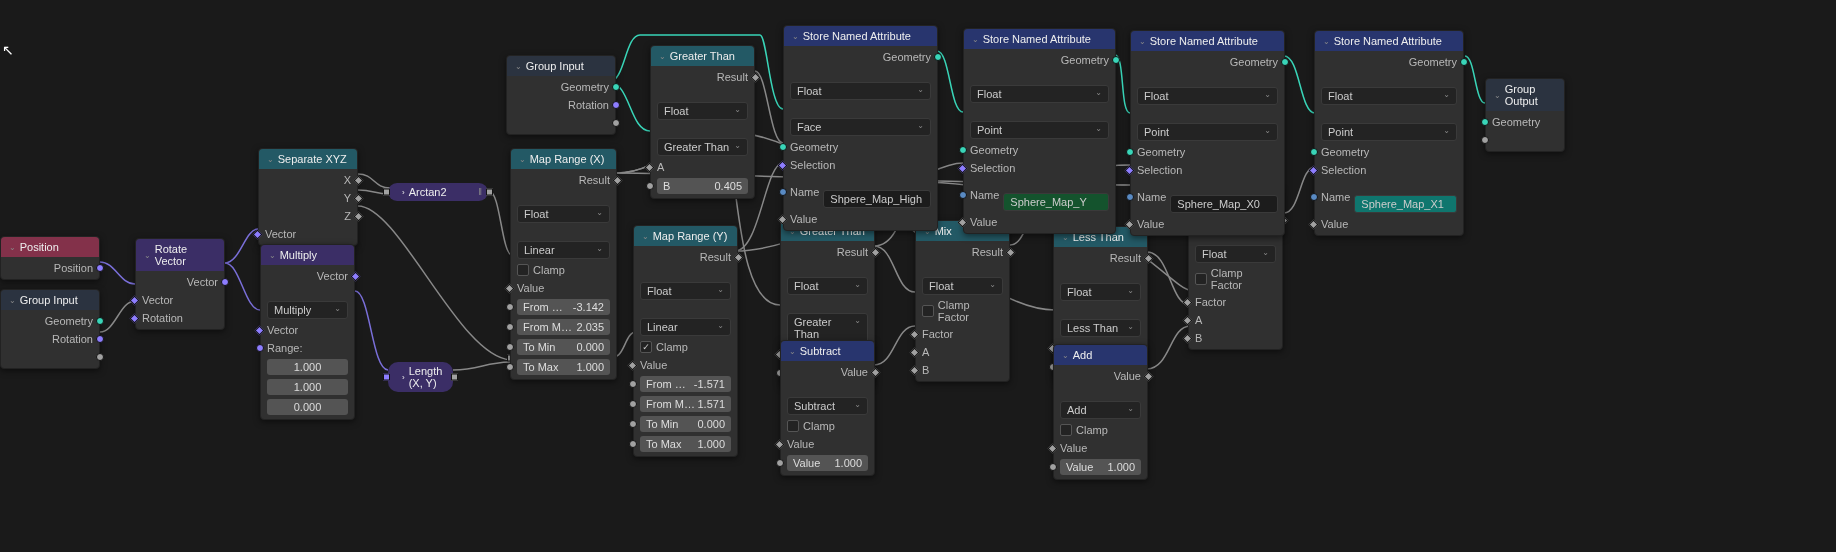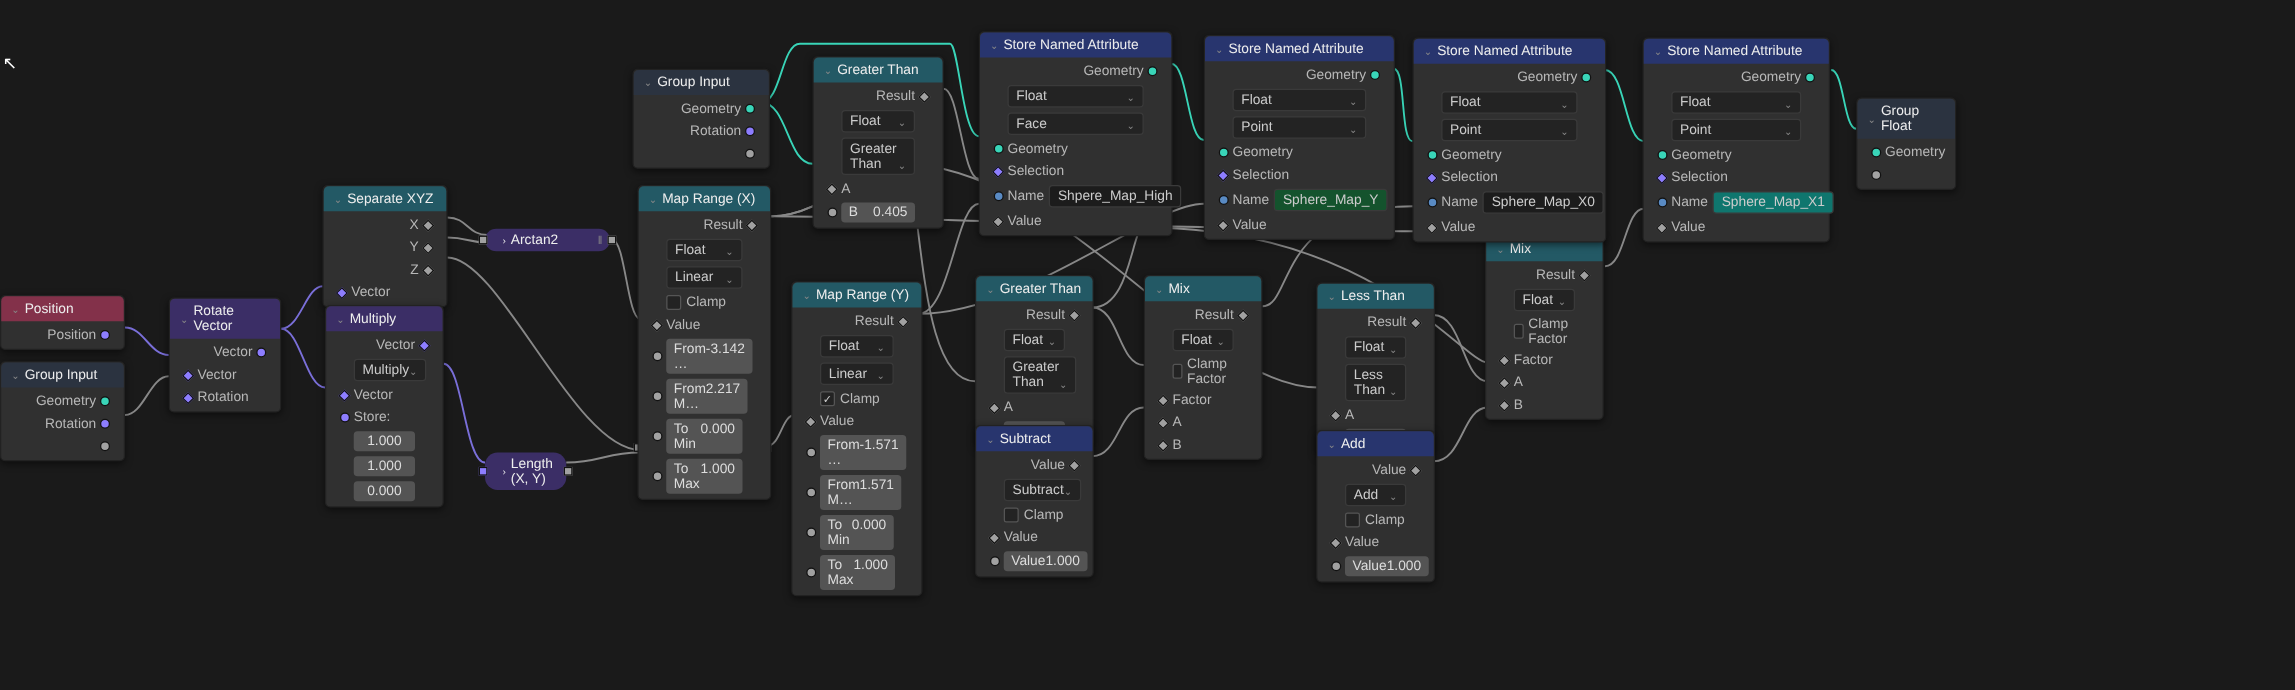--- a/index.html
+++ b/index.html
@@ -27,41 +27,42 @@
   align-items: center;
   gap: 4px;
   font-weight: 500;
   color: #eee;
 }
 .hdr-red { background: #83314a; }
 .hdr-teal { background: #235965; }
 .hdr-navy { background: #28356e; }
 .hdr-purple { background: #3b2e66; }
 .hdr-dark { background: #2b3340; }
-.node-body { padding: 2px 16px; }
+.node-body { padding: 2px 0; }
 .row {
   display: flex;
   align-items: center;
   padding: 2px 6px;
   min-height: 18px;
   position: relative;
 }
 .row.right { justify-content: flex-end; }
 .label { color: #b8b8b8; }
 .select {
   background: #232323;
   border: 1px solid #3a3a3a;
   border-radius: 3px;
   padding: 2px 6px;
   color: #ccc;
   flex: 1;
   display: flex;
   justify-content: space-between;
-  align-items: flex-end;
+  align-items: flex-start;
   cursor: pointer;
+  margin-top: 14px;
 }
 .numfield {
   background: #545454;
   border-radius: 3px;
   padding: 2px 6px;
   display: flex;
   justify-content: space-between;
   flex: 1;
   color: #ddd;
 }
@@ -231,21 +232,21 @@
           <span>Multiply</span>
           <span class="chev">⌄</span>
         </div>
       </div>
     <div class="row">
         <span class="socket left s-purple diamond"></span>
         <span class="label">Vector</span>
       </div>
     <div class="row">
         <span class="socket left s-purple"></span>
-        <span class="label">Store:</span>
+        <span class="label">Range:</span>
       </div>
     <div class="row">
         <div class="numfield full">
           <span>1.000</span>
         </div>
       </div>
     <div class="row">
         <div class="numfield full">
           <span>1.000</span>
         </div>
@@ -335,21 +336,21 @@
         <span class="socket left s-grey"></span>
         <div class="numfield">
           <span>From …</span>
           <span>-3.142</span>
         </div>
       </div>
     <div class="row">
         <span class="socket left s-grey"></span>
         <div class="numfield">
           <span>From M…</span>
-          <span>2.217</span>
+          <span>2.035</span>
         </div>
       </div>
     <div class="row">
         <span class="socket left s-grey"></span>
         <div class="numfield">
           <span>To Min</span>
           <span>0.000</span>
         </div>
       </div>
     <div class="row">
@@ -841,21 +842,21 @@
     <div class="row">
         <span class="socket left s-grey diamond"></span>
         <span class="label">Value</span>
       </div>
   </div>
 </div>
 
 <div class="node" style="left:1485px; top:78px; width:80px">
   <div class="node-header hdr-dark">
       <span class="chev">⌄</span>
-      <span>Group Float</span>
+      <span>Group Output</span>
     </div>
   <div class="node-body">
     <div class="row">
         <span class="socket left s-teal"></span>
         <span class="label">Geometry</span>
       </div>
     <div class="row">
         <span class="socket left s-grey"></span>
       </div>
   </div>

